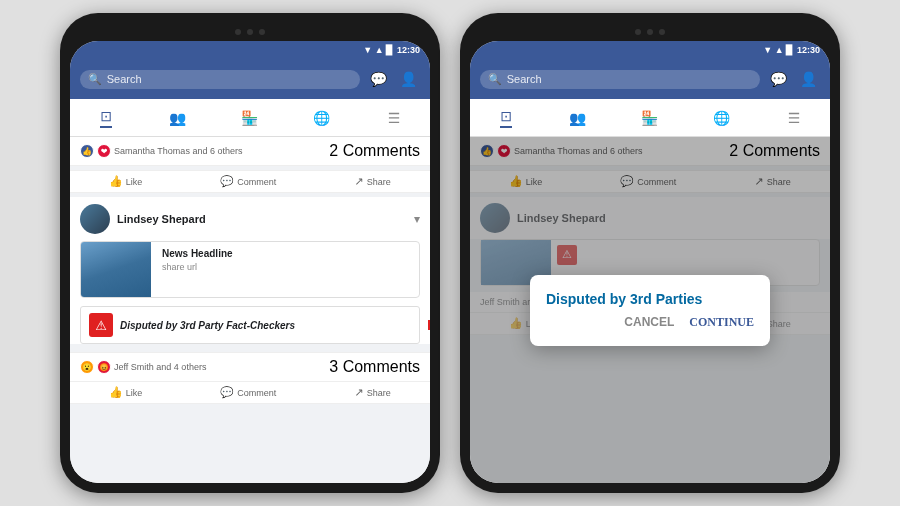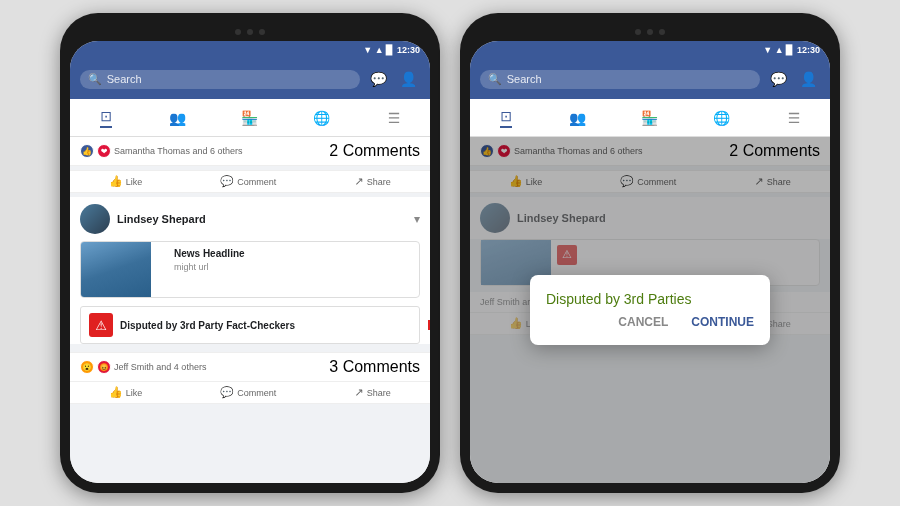--- a/index.html
+++ b/index.html
@@ -225,21 +225,21 @@
       overflow: hidden;
       display: flex;
     }
     .link-thumb {
       width: 70px;
       height: 55px;
       background: linear-gradient(160deg, #6a9fca, #3a6f9a, #2a5f8a);
       flex-shrink: 0;
     }
     .link-info {
-      padding: 5px 23px;
+      padding: 5px 11px;
       flex: 1;
     }
     .link-headline {
       font-size: 10px;
       font-weight: bold;
       color: #1c1e21;
       line-height: 1.3;
     }
     .link-source {
       font-size: 9px;
@@ -262,21 +262,21 @@
       width: 24px; height: 24px;
       background: #e02020;
       border-radius: 3px;
       display: flex;
       align-items: center;
       justify-content: center;
       color: white;
       font-size: 13px;
       flex-shrink: 0;
     }
-    .disputed-text { flex: 1; }
+    .disputed-text { flex: 1; font-style: italic; }
     .disputed-title {
       font-size: 10px;
       font-weight: bold;
       color: #1c1e21;
     }
     .disputed-sub {
       font-size: 9px;
       color: #3b5998;
     }
 
@@ -293,48 +293,49 @@
 
     .dialog-box {
       background: white;
       border-radius: 8px;
       padding: 16px;
       width: 240px;
       box-shadow: 0 4px 20px rgba(0,0,0,0.3);
     }
     .dialog-title {
       font-size: 14px;
-      font-weight: normal;
-      color: #4d7c0f;
+      font-weight: bold;
+      color: #0369a1;
       margin-bottom: 8px;
     }
     .dialog-body {
       font-size: 11px;
       color: #444;
       line-height: 1.5;
       margin-bottom: 16px;
     }
     .dialog-buttons {
       display: flex;
       justify-content: flex-end;
-      gap: 23px;
+      gap: 15px;
     }
     .btn-cancel {
       font-size: 12px;
       color: #888;
       font-weight: 600;
       cursor: pointer;
       text-transform: uppercase;
     }
     .btn-continue {
       font-size: 12px;
       color: #3b5998;
       font-weight: 700;
       cursor: pointer;
       text-transform: uppercase;
+      font-family: Liberation Serif, serif;
     }
   </style>
 </head>
 <body>
 
 <div class="phone">
   <div class="phone-top-bar">
     <div class="camera-dot"></div>
     <div class="camera-dot"></div>
     <div class="camera-dot"></div>
@@ -407,21 +408,21 @@
           <div class="post-meta">
             <div class="post-name">Lindsey Shepard</div>
           </div>
           <span class="chevron-down">▾</span>
         </div>
 
         <div class="shared-link">
           <div class="link-thumb"></div>
           <div class="link-info">
             <div class="link-headline">News Headline</div>
-            <div class="link-source">might url</div>
+            <div class="link-source">share url</div>
           </div>
         </div>
 
         <div style="position:relative;">
           <div class="disputed-banner">
             <div class="warning-icon-box">⚠</div>
             <div class="disputed-text">
               <div class="disputed-title">Disputed by 3rd Party Fact-Checkers</div>
             </div>
           </div>

